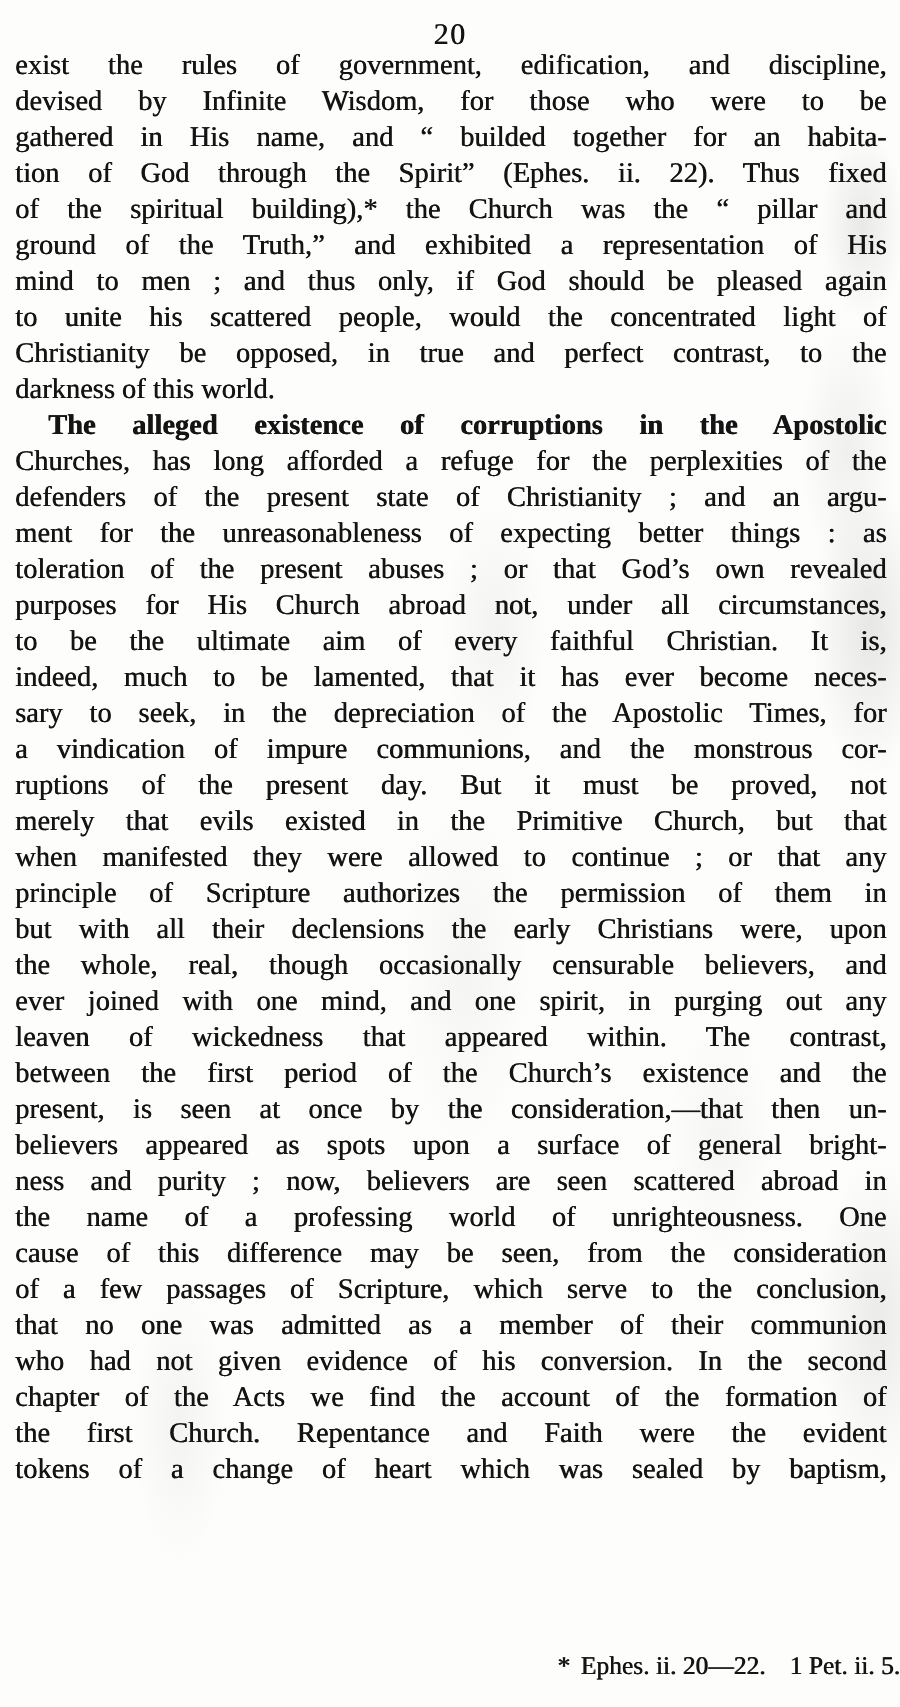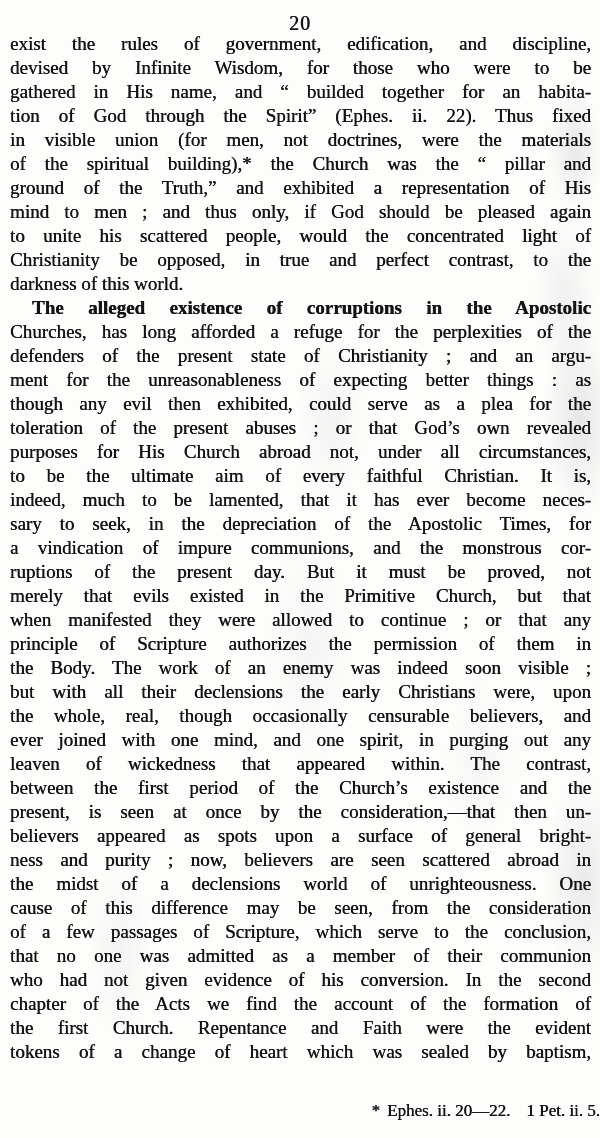--- a/index.html
+++ b/index.html
@@ -81,52 +81,49 @@
 <div class="page">
   <div class="artifacts"></div>
 
   <div class="page-number">20</div>
 
   <div class="body-text">
       <div class="line"><span>exist the rules of government, edification, and discipline,</span></div>
       <div class="line"><span>devised by Infinite Wisdom, for those who were to be</span></div>
       <div class="line"><span>gathered in His name, and “ builded together for an habita-</span></div>
       <div class="line"><span>tion of God through the Spirit” (Ephes. ii. 22). Thus fixed</span></div>
-      <div class="line"><span>in visible union (for men, not doctrines, were the materials</span></div>
       <div class="line"><span>of the spiritual building),* the Church was the “ pillar and</span></div>
       <div class="line"><span>ground of the Truth,” and exhibited a representation of His</span></div>
       <div class="line"><span>mind to men ; and thus only, if God should be pleased again</span></div>
       <div class="line"><span>to unite his scattered people, would the concentrated light of</span></div>
       <div class="line"><span>Christianity be opposed, in true and perfect contrast, to the</span></div>
       <div class="line line-end"><span>darkness of this world.</span></div>
       <div class="line indent"><span>The alleged existence of corruptions in the Apostolic</span></div>
       <div class="line"><span>Churches, has long afforded a refuge for the perplexities of the</span></div>
       <div class="line"><span>defenders of the present state of Christianity ; and an argu-</span></div>
       <div class="line"><span>ment for the unreasonableness of expecting better things : as</span></div>
-      <div class="line"><span>though any evil then exhibited, could serve as a plea for the</span></div>
       <div class="line"><span>toleration of the present abuses ; or that God’s own revealed</span></div>
       <div class="line"><span>purposes for His Church abroad not, under all circumstances,</span></div>
       <div class="line"><span>to be the ultimate aim of every faithful Christian. It is,</span></div>
       <div class="line"><span>indeed, much to be lamented, that it has ever become neces-</span></div>
       <div class="line"><span>sary to seek, in the depreciation of the Apostolic Times, for</span></div>
       <div class="line"><span>a vindication of impure communions, and the monstrous cor-</span></div>
       <div class="line"><span>ruptions of the present day. But it must be proved, not</span></div>
       <div class="line"><span>merely that evils </span><span class="it">existed</span><span> in the Primitive Church, but that</span></div>
       <div class="line"><span>when </span><span class="it">manifested</span><span> they were </span><span class="it">allowed</span><span> to continue ; or that any</span></div>
       <div class="line"><span>principle of Scripture authorizes the permission of them in</span></div>
-      <div class="line"><span>the Body. The work of an enemy was indeed soon visible ;</span></div>
       <div class="line"><span>but with all their declensions the early Christians were, upon</span></div>
       <div class="line"><span>the whole, real, though occasionally censurable believers, and</span></div>
       <div class="line"><span>ever joined with one mind, and one spirit, in purging out any</span></div>
       <div class="line"><span>leaven of wickedness that appeared within. The contrast,</span></div>
       <div class="line"><span>between the first period of the Church’s existence and the</span></div>
       <div class="line"><span>present, is seen at once by the consideration,—that </span><span class="it">then un-</span></div>
       <div class="line"><span class="it">believers</span><span> appeared as spots upon a surface of general bright-</span></div>
       <div class="line"><span>ness and purity ; </span><span class="it">now, believers</span><span> are seen scattered abroad in</span></div>
-      <div class="line"><span>the midst of a declensions world of unrighteousness. One</span></div>
+      <div class="line"><span>the name of a professing world of unrighteousness. One</span></div>
       <div class="line"><span>cause of this difference may be seen, from the consideration</span></div>
       <div class="line"><span>of a few passages of Scripture, which serve to the conclusion,</span></div>
       <div class="line"><span>that no one was admitted as a member of their communion</span></div>
       <div class="line"><span>who had not given evidence of his conversion. In the second</span></div>
       <div class="line"><span>chapter of the Acts we find the account of the formation of</span></div>
       <div class="line"><span>the first Church. Repentance and Faith were the evident</span></div>
       <div class="line"><span>tokens of a change of heart which was sealed by baptism,</span></div>
     </div>
 
   <div class="footnote">

